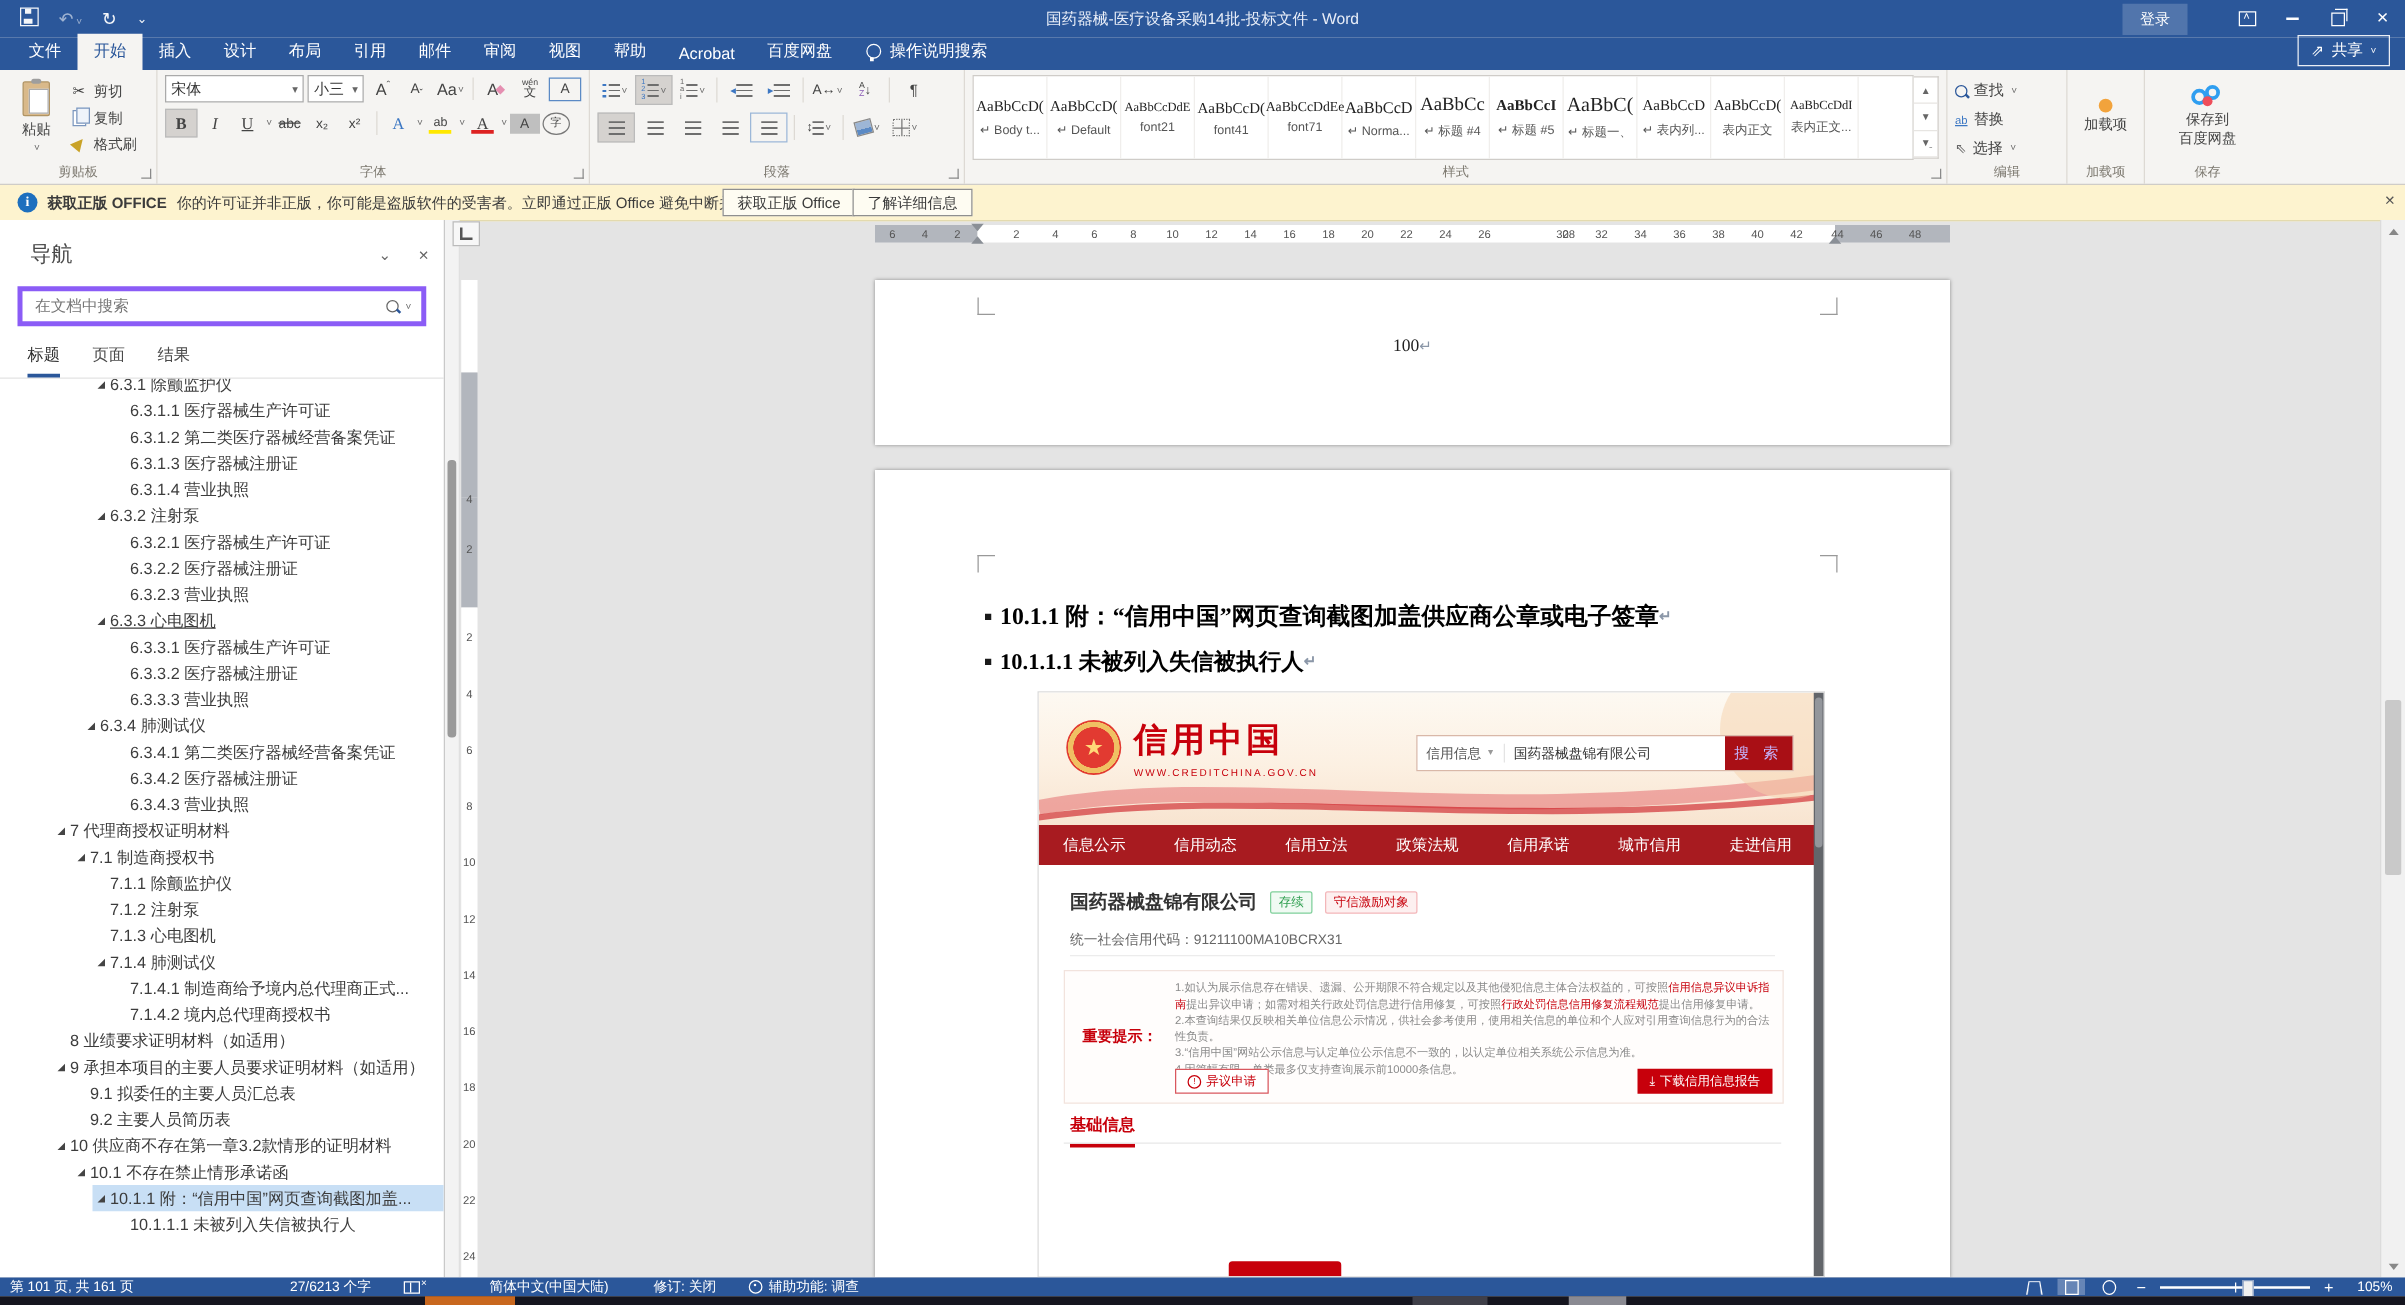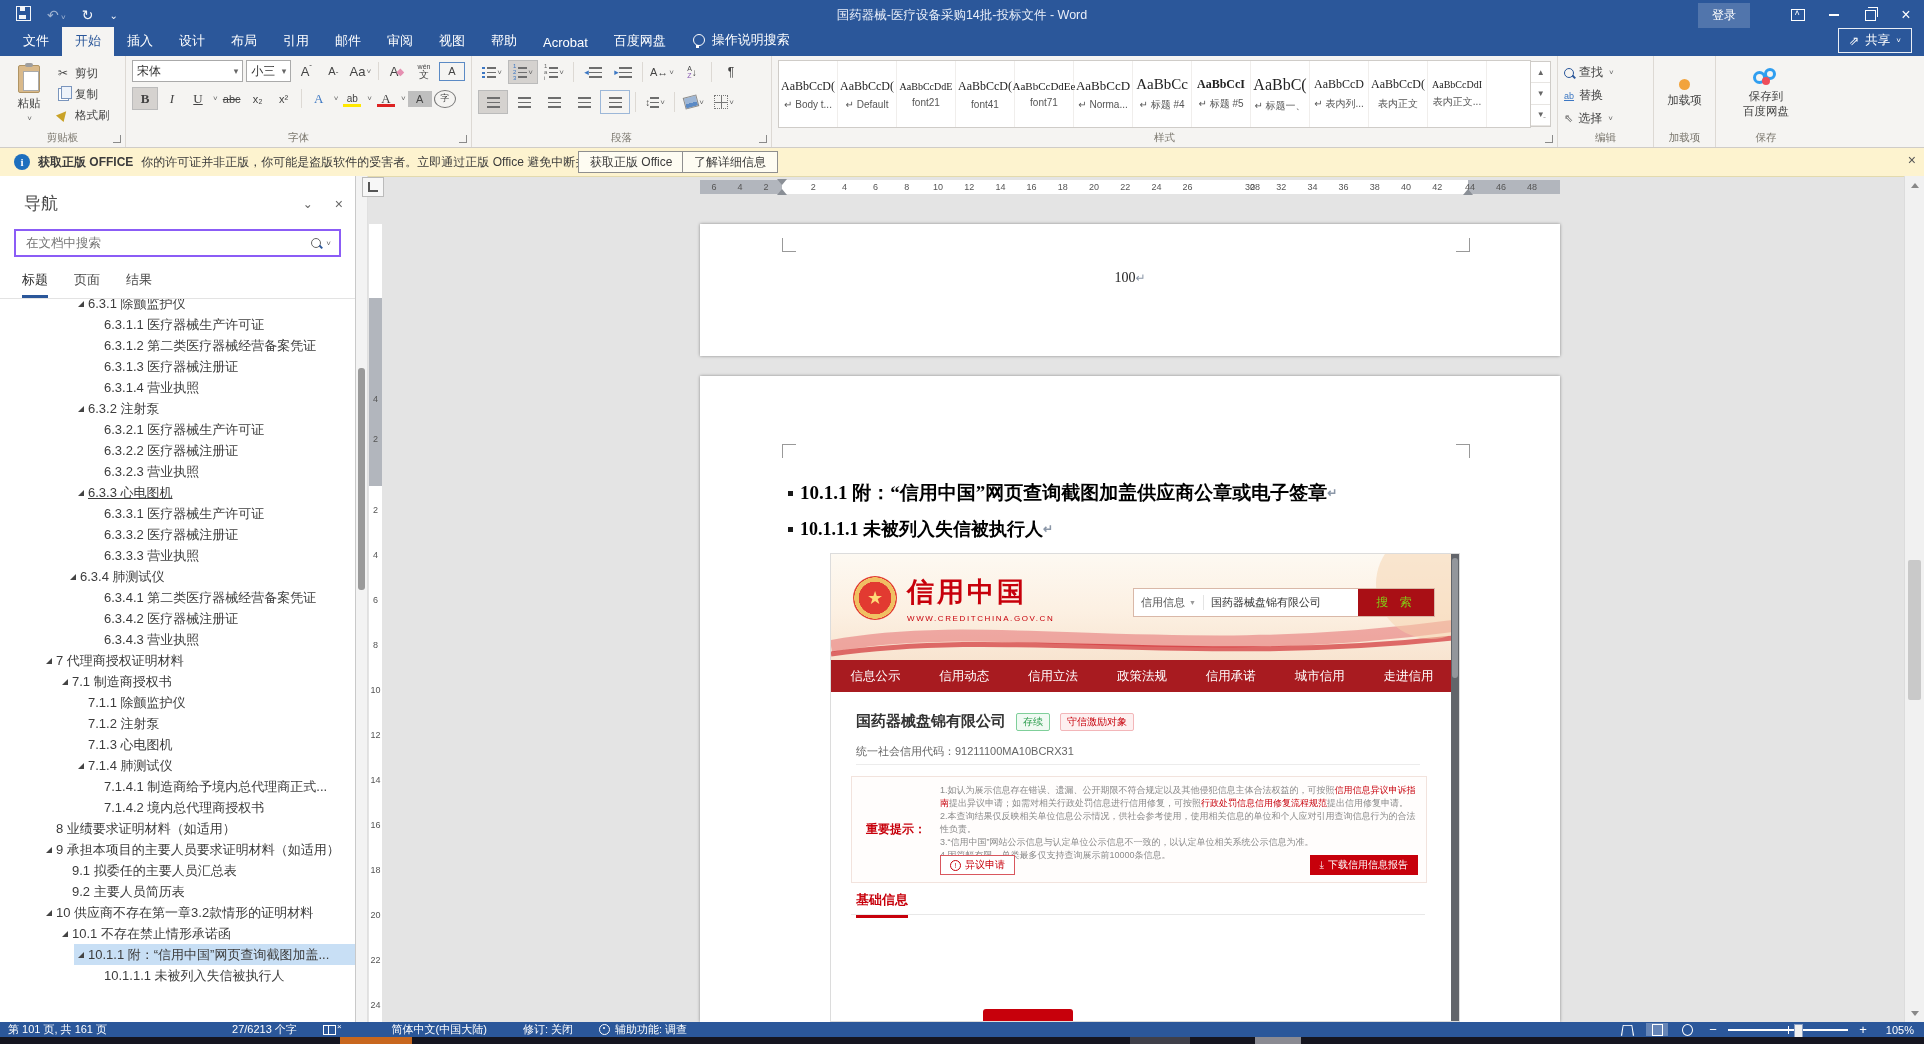--- a/index.html
+++ b/index.html
@@ -16,21 +16,21 @@
              font-size:12.5px;color:#e9eef8;pointer-events:none}
   .tb-right{margin-left:auto;display:flex;align-items:center;height:30px;z-index:2}
   .signin{background:rgba(255,255,255,.18);padding:4px 14px;font-size:12px;margin-right:30px}
   .wc{width:36px;height:30px;display:flex;align-items:center;justify-content:center;font-size:14px}
   .min-glyph{width:10px;height:1.5px;background:#fff;display:inline-block}
   .restore-glyph{width:9px;height:9px;border:1px solid #fff;position:relative;display:inline-block}
   .restore-glyph:before{content:"";position:absolute;left:2px;top:-4px;width:9px;height:9px;border:1px solid #fff;border-bottom:none;border-left:none}
   .ribbonopt-glyph{width:12px;height:10px;border:1px solid #fff;position:relative;display:inline-block}
   .ribbonopt-glyph:before{content:"˄";position:absolute;left:2.5px;top:-2px;font-size:9px}
   
-  .tabrow{position:relative;height:26px;background:#2b579a;display:flex;padding-left:10px;color:#fff}
+  .tabrow{position:relative;height:26px;background:#2b579a;display:flex;align-items:flex-end;padding-left:10px;color:#fff}
   .rtab{padding:5px 13px 6px;font-size:13px;white-space:nowrap}
   .rtab.active{background:#f5f4f2;color:#2b579a}
   .tellme{display:flex;align-items:center;gap:7px;margin-left:14px;padding-bottom:6px;font-size:13px}
   .bulb{width:10px;height:10px;border:1.5px solid #fff;border-radius:50%;position:relative;display:inline-block}
   .bulb:after{content:"";position:absolute;left:2.5px;top:10px;width:3px;height:3px;background:#fff}
   .share-btn{position:absolute;right:12px;bottom:3px;border:1px solid rgba(255,255,255,.9);
              padding:3px 10px;font-size:12.5px;display:flex;align-items:center;gap:6px}
   
   .ribbon{height:91px;background:#f5f4f2;border-bottom:1px solid #cfccc8;display:flex;position:relative}
   .grp{position:relative;height:91px;box-sizing:border-box;border-right:1px solid #ddd9d4;padding:4px 6px 18px}
@@ -84,21 +84,21 @@
   .nbtn{position:absolute;top:3px;height:20px;line-height:20px;border:1px solid #8f8f8f;background:#fefcf2;
         padding:0 11px;font-size:12px;color:#3b3b3b}
   .nclose{position:absolute;right:8px;top:4px;font-size:14px;color:#555}
   
   .main{position:absolute;top:176px;left:0;width:1924px;height:846px;overflow:hidden}
   
   .navpane{position:absolute;left:0;top:0;width:356px;height:846px;background:#fff;border-right:1px solid #c9c9c9;box-sizing:border-box}
   .nav-hd{display:flex;align-items:center;padding:16px 12px 10px 24px}
   .nav-title{font-size:17px;color:#4a4a4a;flex:1}
   .nav-hd .hic{color:#666;font-size:12px;margin-left:22px}
-  .nav-search{margin:4px 14px 0;border:2px solid #8b5cf6;height:24px;display:flex;align-items:center;padding:0 8px;background:#fff}
+  .nav-search{margin:4px 14px 0;border:4px solid #8b5cf6;height:24px;display:flex;align-items:center;padding:0 8px;background:#fff}
   .nav-search input{border:none;outline:none;flex:1;font-size:12.5px;color:#333;font-family:inherit;background:transparent}
   .nav-search input::placeholder{color:#767676}
   .nav-tabs{display:flex;gap:26px;padding:14px 0 0 22px;font-size:13px;color:#4a4a4a;border-bottom:1px solid #e3e3e3}
   .nav-tab{padding-bottom:6px}
   .nav-tab.active{border-bottom:3px solid #2b579a;color:#2b2b2b}
   .nav-list{overflow:hidden;height:700px}
   .nav-item{height:21px;display:flex;align-items:center;font-size:13px;color:#3c3c3c;white-space:nowrap;cursor:default}
   .nav-item .hl{display:flex;align-items:center;flex:1;height:21px;overflow:hidden}
   .nav-item.sel .hl{background:#c8dff5}
   .tri{width:14px;flex:none;display:flex;align-items:center;justify-content:center}
@@ -140,21 +140,21 @@
   .cc-emblem{position:absolute;left:22px;top:22px;width:44px;height:44px;border-radius:50%;
              background:radial-gradient(circle,#e23a31 0 52%,#f0c063 53% 66%,#e23a31 67%);
              display:flex;align-items:center;justify-content:center;color:#ffd978;font-size:18px}
   .cc-logotxt{position:absolute;left:76px;top:20px;color:#c7000b}
   .cc-logotxt .big{font-size:27px;font-weight:bold;letter-spacing:3px}
   .cc-logotxt .sub{font-size:8px;letter-spacing:1.6px;margin-top:4px}
   .cc-search{position:absolute;right:18px;top:34px;width:300px;height:27px;background:#fff;border:1px solid #d9b8a8;
              display:flex;align-items:center;font-size:11px;color:#555}
   .cc-search .cat{padding:0 7px;display:flex;align-items:center;gap:4px;border-right:1px solid #e4e4e4;white-space:nowrap}
   .cc-search .q{flex:1;padding:0 7px;color:#333;white-space:nowrap;overflow:hidden}
-  .cc-search .go{width:76px;height:27px;background:#a90f15;color:#84cc16;display:flex;align-items:center;justify-content:center;font-size:12px;letter-spacing:4px;flex:none}
+  .cc-search .go{width:54px;height:27px;background:#a90f15;color:#c4b5fd;display:flex;align-items:center;justify-content:center;font-size:12px;letter-spacing:4px;flex:none}
   .cc-nav{position:absolute;left:0;top:106px;width:622px;height:32px;background:#a81b20;display:flex;align-items:center;justify-content:space-around;color:#fff;font-size:12.5px}
   .cc-body{position:absolute;left:0;top:138px;width:622px;bottom:0;background:#fff}
   .cc-company{position:absolute;left:25px;top:20px;display:flex;align-items:center;gap:10px}
   .cc-company .nm{font-size:15px;font-weight:bold;color:#333}
   .badge{font-size:10px;padding:1px 6px;border-radius:2px;white-space:nowrap}
   .badge.green{color:#2e9e4f;border:1px solid #7fcf9a;background:#f0faf3}
   .badge.red{color:#c7000b;border:1px solid #f3b6b9;background:#fdf0f0}
   .cc-uscc{position:absolute;left:25px;top:52px;font-size:11px;color:#666}
   .cc-div{position:absolute;left:25px;right:33px;top:72px;border-top:1px solid #ececec}
   .cc-notice{position:absolute;left:20px;top:84px;width:574px;height:105px;border:1px solid #f2e3dd;background:#fffdfc;display:flex}

